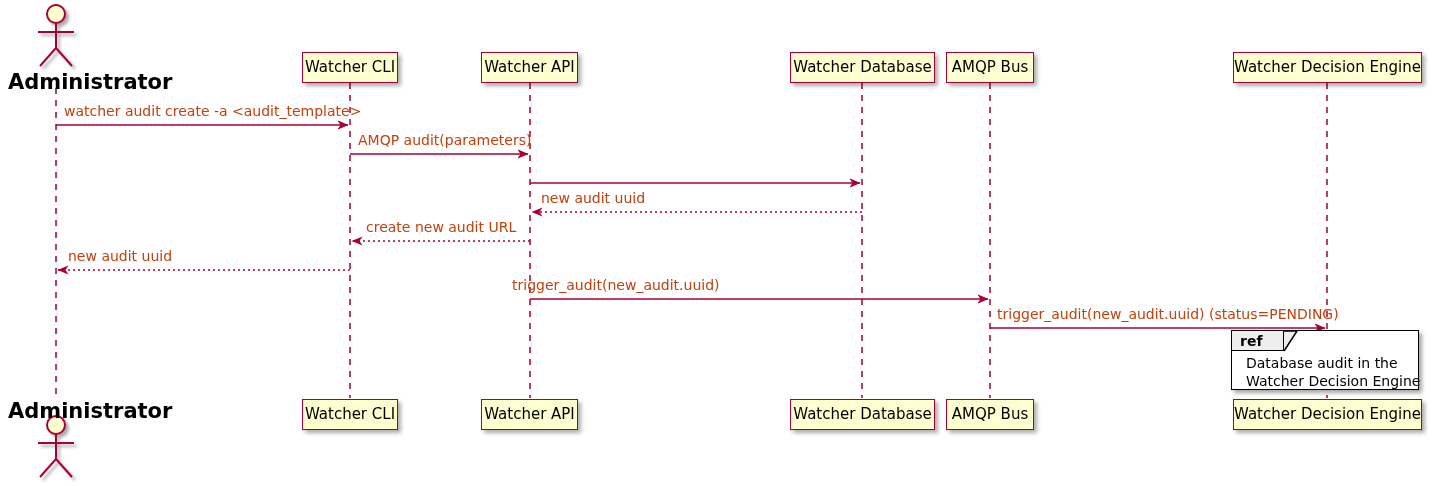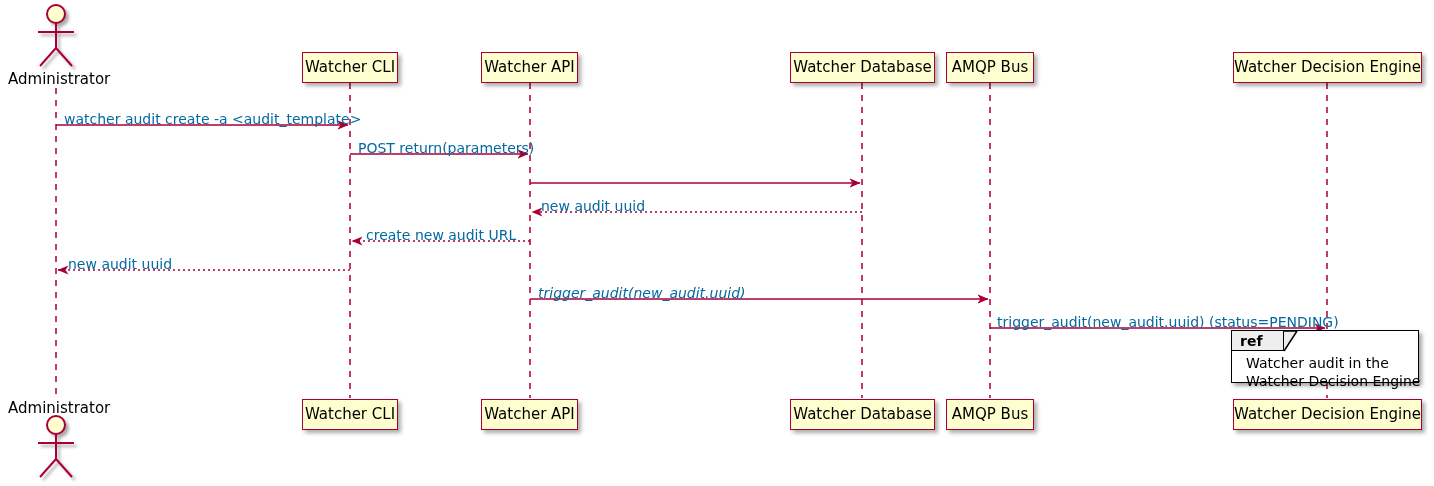--- a/index.html
+++ b/index.html
@@ -41,34 +41,34 @@
     align-items: center;
     justify-content: center;
     white-space: nowrap;
     box-shadow: 3px 3px 4px rgba(0,0,0,0.32);
     z-index: 4;
   }
 
   
   .actor-label {
     position: absolute;
-    font-size: 15px;
+    font-size: 21px;
     color: #000000;
     white-space: nowrap;
     z-index: 4;
+    font-weight: bold;
   }
 
   
   .msg-label {
     position: absolute;
     font-size: 14px;
-    color: #0369a1;
+    color: #c2410c;
     white-space: nowrap;
     z-index: 5;
-    margin-top: 8px;
   }
 
   
   .ref-frag {
     position: absolute;
     box-sizing: border-box;
     background: #FFFFFF;
     border: 1.5px solid #000000;
     box-shadow: 3px 3px 4px rgba(0,0,0,0.35);
     z-index: 6;
@@ -194,35 +194,35 @@
     <span>AMQP Bus</span>
   </div>
   <div class="participant-box" style="left:1233px; top:399px; width:189px; height:31px;">
     <span>Watcher Decision Engine</span>
   </div>
 
   <div class="actor-label" style="left:8px; top:70px;">Administrator</div>
   <div class="actor-label" style="left:8px; top:399px;">Administrator</div>
 
   <div class="msg-label" style="left:64px;  top:103px;">watcher audit create -a &lt;audit_template&gt;</div>
-  <div class="msg-label" style="left:358px; top:132px;">POST return(parameters)</div>
+  <div class="msg-label" style="left:358px; top:132px;">AMQP audit(parameters)</div>
   <div class="msg-label" style="left:541px; top:190px;">new audit uuid</div>
   <div class="msg-label" style="left:366px; top:219px;">create new audit URL</div>
   <div class="msg-label" style="left:68px;  top:248px;">new audit uuid</div>
-  <div class="msg-label" style="left:538px; top:277px;font-style:italic;">trigger_audit(new_audit.uuid)</div>
+  <div class="msg-label" style="left:512px; top:277px;">trigger_audit(new_audit.uuid)</div>
   <div class="msg-label" style="left:997px; top:306px;">trigger_audit(new_audit.uuid) (status=PENDING)</div>
 
-  <div class="ref-frag" style="left:1231px; top:330px; width:188px; height:53px;">
+  <div class="ref-frag" style="left:1231px; top:330px; width:188px; height:60px;">
     <div class="ref-tab" style="width:52px;">
       <span>ref</span>
     </div>
     <svg class="ref-tab-clip" style="left:52px;" width="14" height="21">
       <path d="M0,0 L13,0 L0,20 Z" fill="#EEEEEE" stroke="none"></path>
       <path d="M13,0 L0,20" stroke="#000000" stroke-width="1.5" fill="none"></path>
       <path d="M0,0 L13,0" stroke="#000000" stroke-width="1.5" fill="none"></path>
     </svg>
     <div class="ref-body">
-      <div>Watcher audit in the</div>
+      <div>Database audit in the</div>
       <div>Watcher Decision Engine</div>
     </div>
   </div>
 
 </div>
 
 </body></html>

